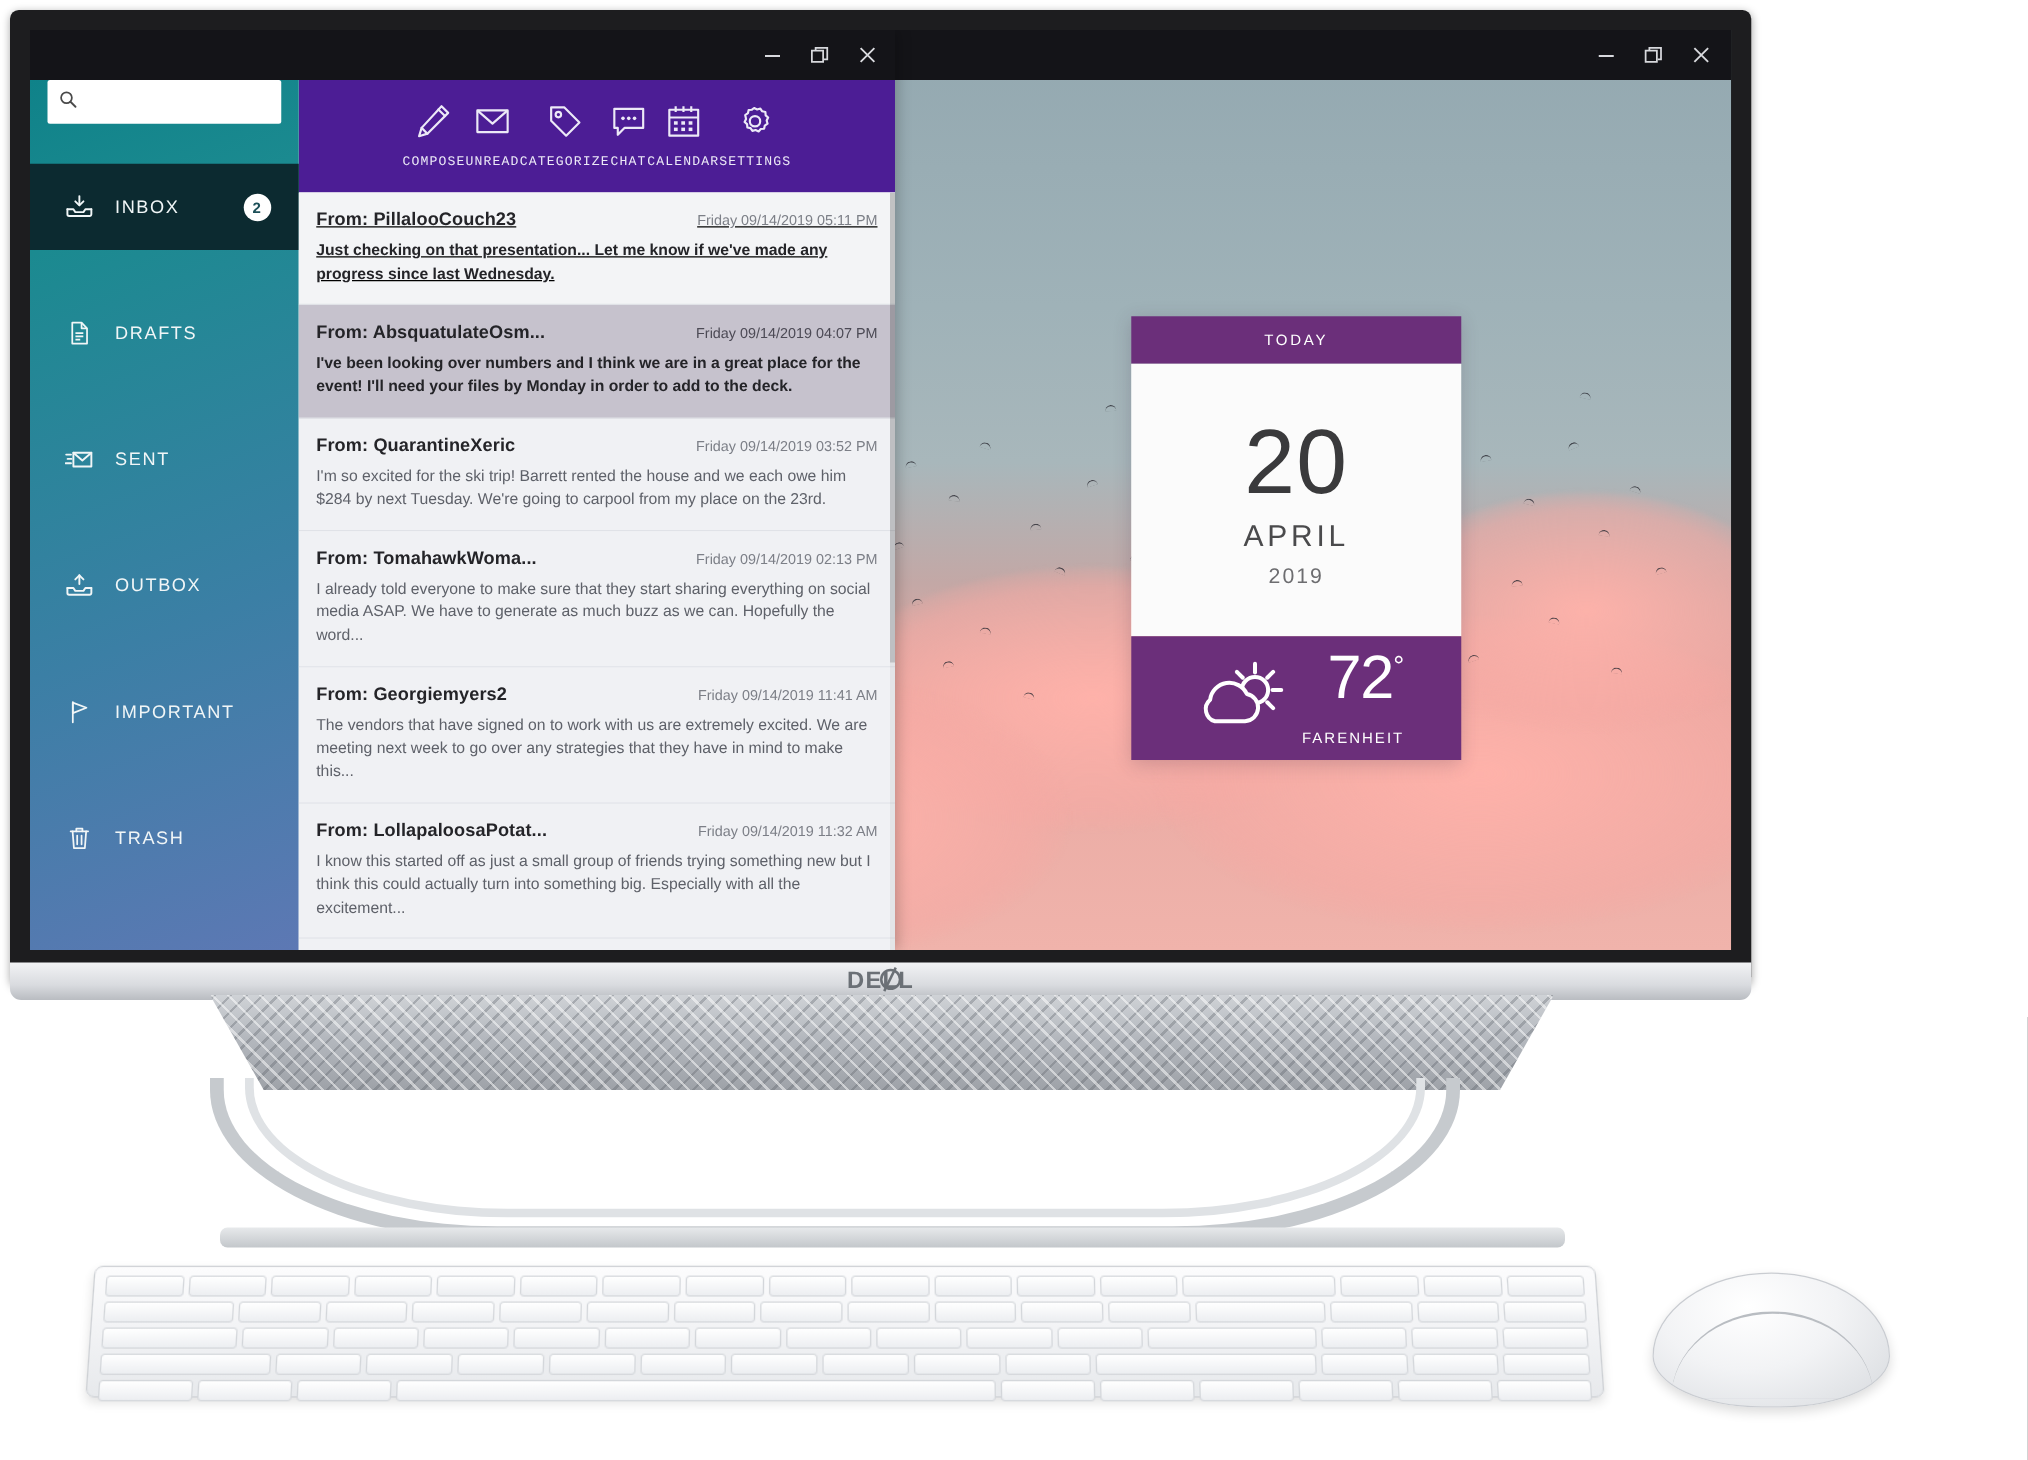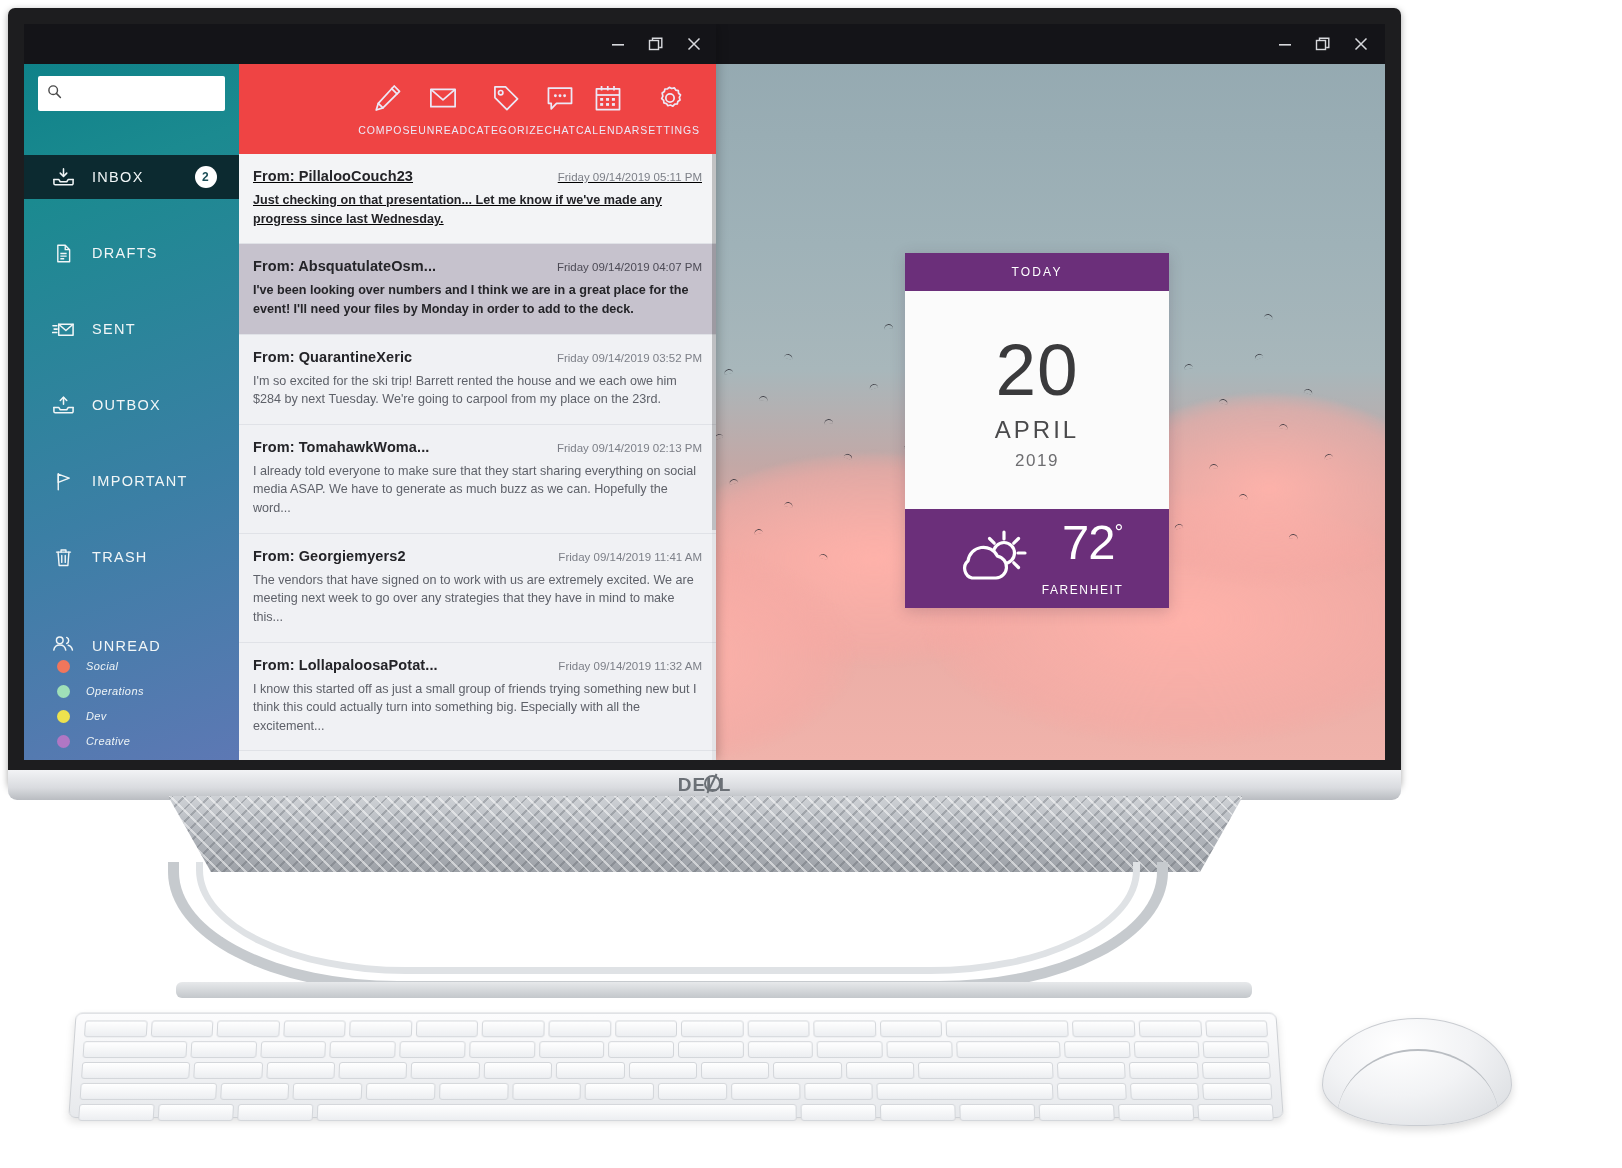--- a/index.html
+++ b/index.html
@@ -175,21 +175,21 @@
   .search-box {
     width: 100%; height: 35px; background: #fff; border-radius: 2px;
     display: flex; align-items: center; padding: 0 9px; gap: 7px;
   }
   .search-box input {
     border: none; outline: none; flex: 1; font-size: 13px;
     font-family: "Liberation Sans", sans-serif; color: #333; background: transparent;
   }
   .nav-list { }
   .nav-item {
-    height: 44px; display: flex; align-items: center; gap: 17px;
+    height: 69px; display: flex; align-items: center; gap: 17px;
     padding-left: 27px; color: #f1f6f7;
     font-size: 14.5px; letter-spacing: 1.3px; font-weight: 400;
     position: relative;
     margin-top: 32px;
   }
   .nav-item.active { background: #0c2a30; }
   .nav-item .nav-icon { width: 24px; display: flex; align-items: center; justify-content: center; }
   .badge {
     position: absolute; right: 22px; width: 22px; height: 22px;
     background: #fff; color: #1c4f58; border-radius: 50%;
@@ -204,23 +204,24 @@
   }
   .group-item {
     height: 38px; display: flex; align-items: flex-start; gap: 16px;
     padding-left: 33px; color: #eef4f6; font-size: 11px; letter-spacing: .4px; font-style: italic;
   }
   .dot { width: 13px; height: 13px; border-radius: 50%; flex: 0 0 13px; }
 
   
   .right-col { flex: 1; display: flex; flex-direction: column; min-width: 0; }
   .toolbar {
-    height: 90px; flex: 0 0 90px; background: #ef4444;
-    display: flex; align-items: center; justify-content: flex-end;
+    height: 90px; flex: 0 0 90px; background: #4c1d95;
+    display: flex; align-items: center; justify-content: center;
     padding: 0 16px;
+    font-family: Liberation Mono, monospace;
   }
   .tool {
     display: flex; flex-direction: column; align-items: center; gap: 7px;
     color: #ece9f7;
   }
   .tool .tlabel { font-size: 10.5px; letter-spacing: .9px; font-weight: 400; }
 
   .list { flex: 1; overflow: hidden; background: #f0f1f4; position: relative; }
   .mail-item {
     padding: 14px 14px 15px 14px;

